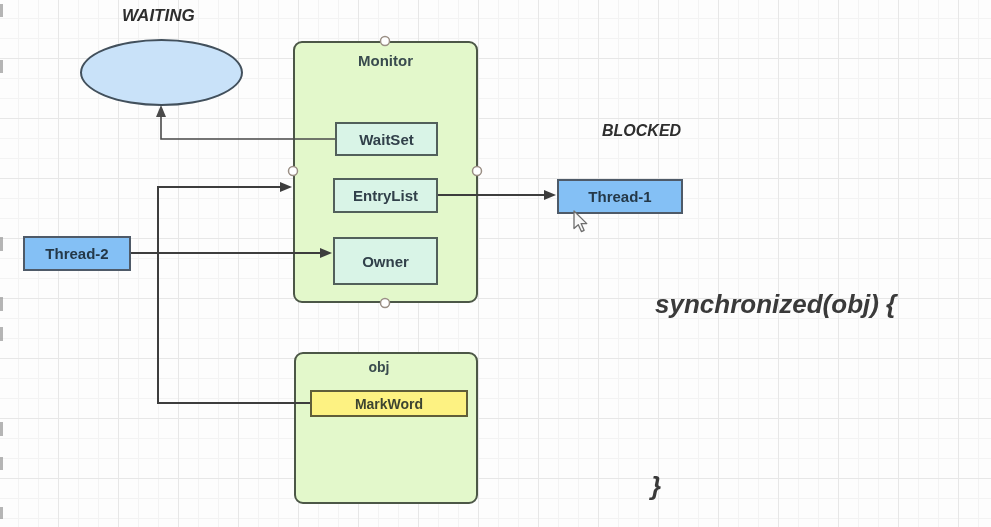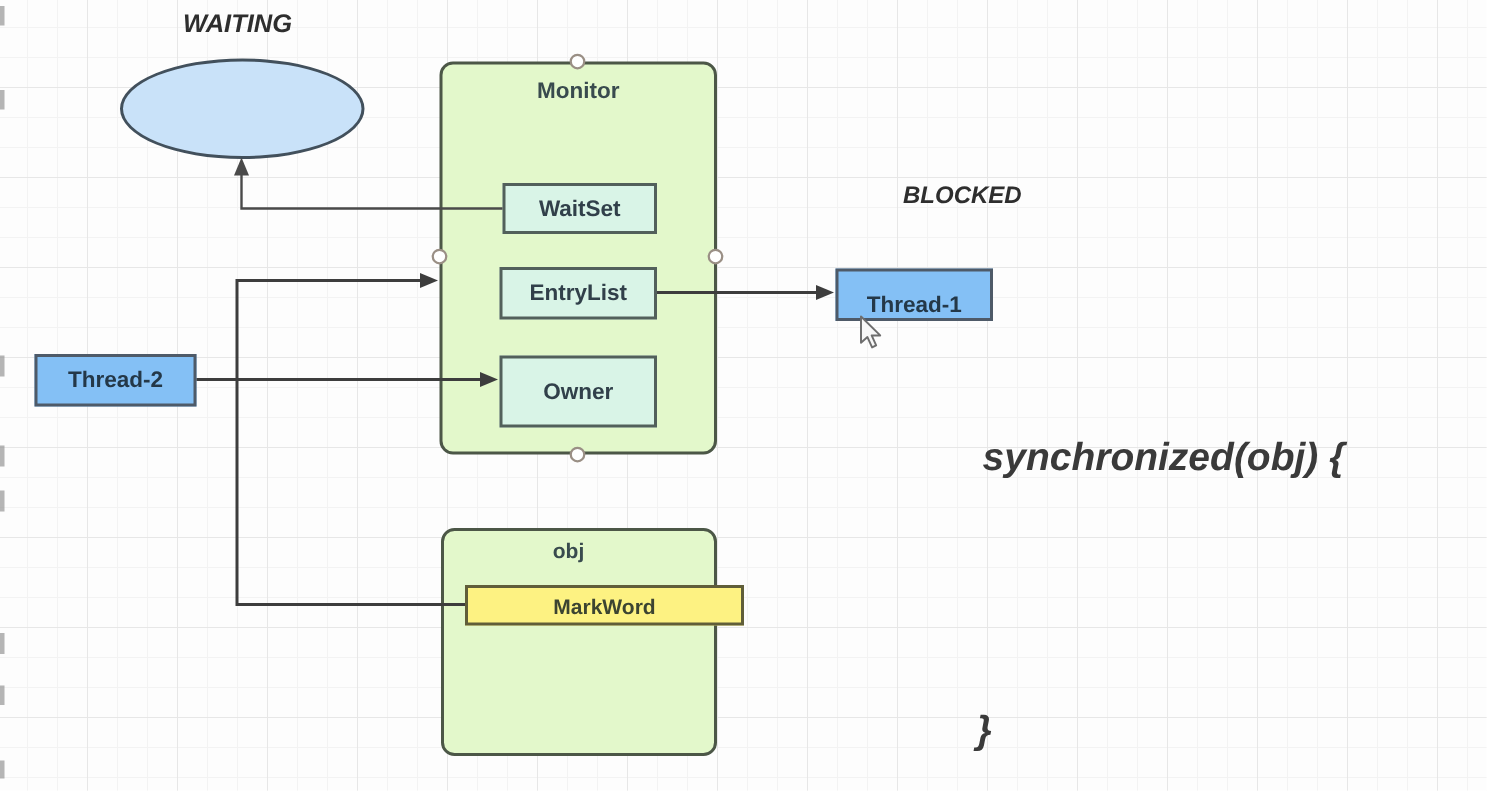--- a/index.html
+++ b/index.html
@@ -25,23 +25,23 @@
   #monitor{left:293px;top:41px;width:185px;height:262px;}
   #objbox{left:294px;top:352px;width:184px;height:152px;}
   .box-title{position:absolute;text-align:center;font-weight:bold;color:#394b4e;}
   #monitor-title{left:293px;top:52px;width:185px;font-size:15px;}
   #obj-title{left:294px;top:359px;width:170px;font-size:14px;}
   .field{background:#d9f4e7;border:2px solid #52605b;font-size:15px;}
   #waitset{left:335px;top:122px;width:103px;height:34px;}
   #entrylist{left:333px;top:178px;width:105px;height:35px;}
   #owner{left:333px;top:237px;width:105px;height:48px;}
   .thread{background:#84c0f5;border:2px solid #4e5a68;font-size:15px;color:#243848;}
-  #thread1{left:557px;top:179px;width:105px;height:35px;align-items:flex-end;}
+  #thread1{left:557px;top:179px;width:126px;height:35px;}
   #thread2{left:23px;top:236px;width:108px;height:35px;}
-  #markword{left:310px;top:390px;width:186px;height:27px;background:#fdf282;border:2px solid #605e39;font-size:14px;color:#3c4431;}
+  #markword{left:310px;top:390px;width:158px;height:27px;background:#fdf282;border:2px solid #605e39;font-size:14px;color:#3c4431;}
   .annot{position:absolute;font-weight:bold;font-style:italic;color:#2e2e2e;white-space:nowrap;}
   #waiting{left:122px;top:6px;font-size:17px;}
   #blocked{left:602px;top:122px;font-size:16px;}
   .code{position:absolute;font-weight:bold;font-style:italic;color:#3a3a3a;white-space:nowrap;font-family:"Liberation Sans","DejaVu Sans",sans-serif;}
   #code-open{left:655px;top:289px;font-size:26px;}
   #code-body{left:697px;top:381px;font-size:25px;}
   #code-close{left:651px;top:471px;font-size:26px;}
   .overlay{position:absolute;left:0;top:0;width:991px;height:527px;pointer-events:none;}
   .artifact{position:absolute;left:0;width:3px;background:#8f8f8f;opacity:.65;}
 </style>

